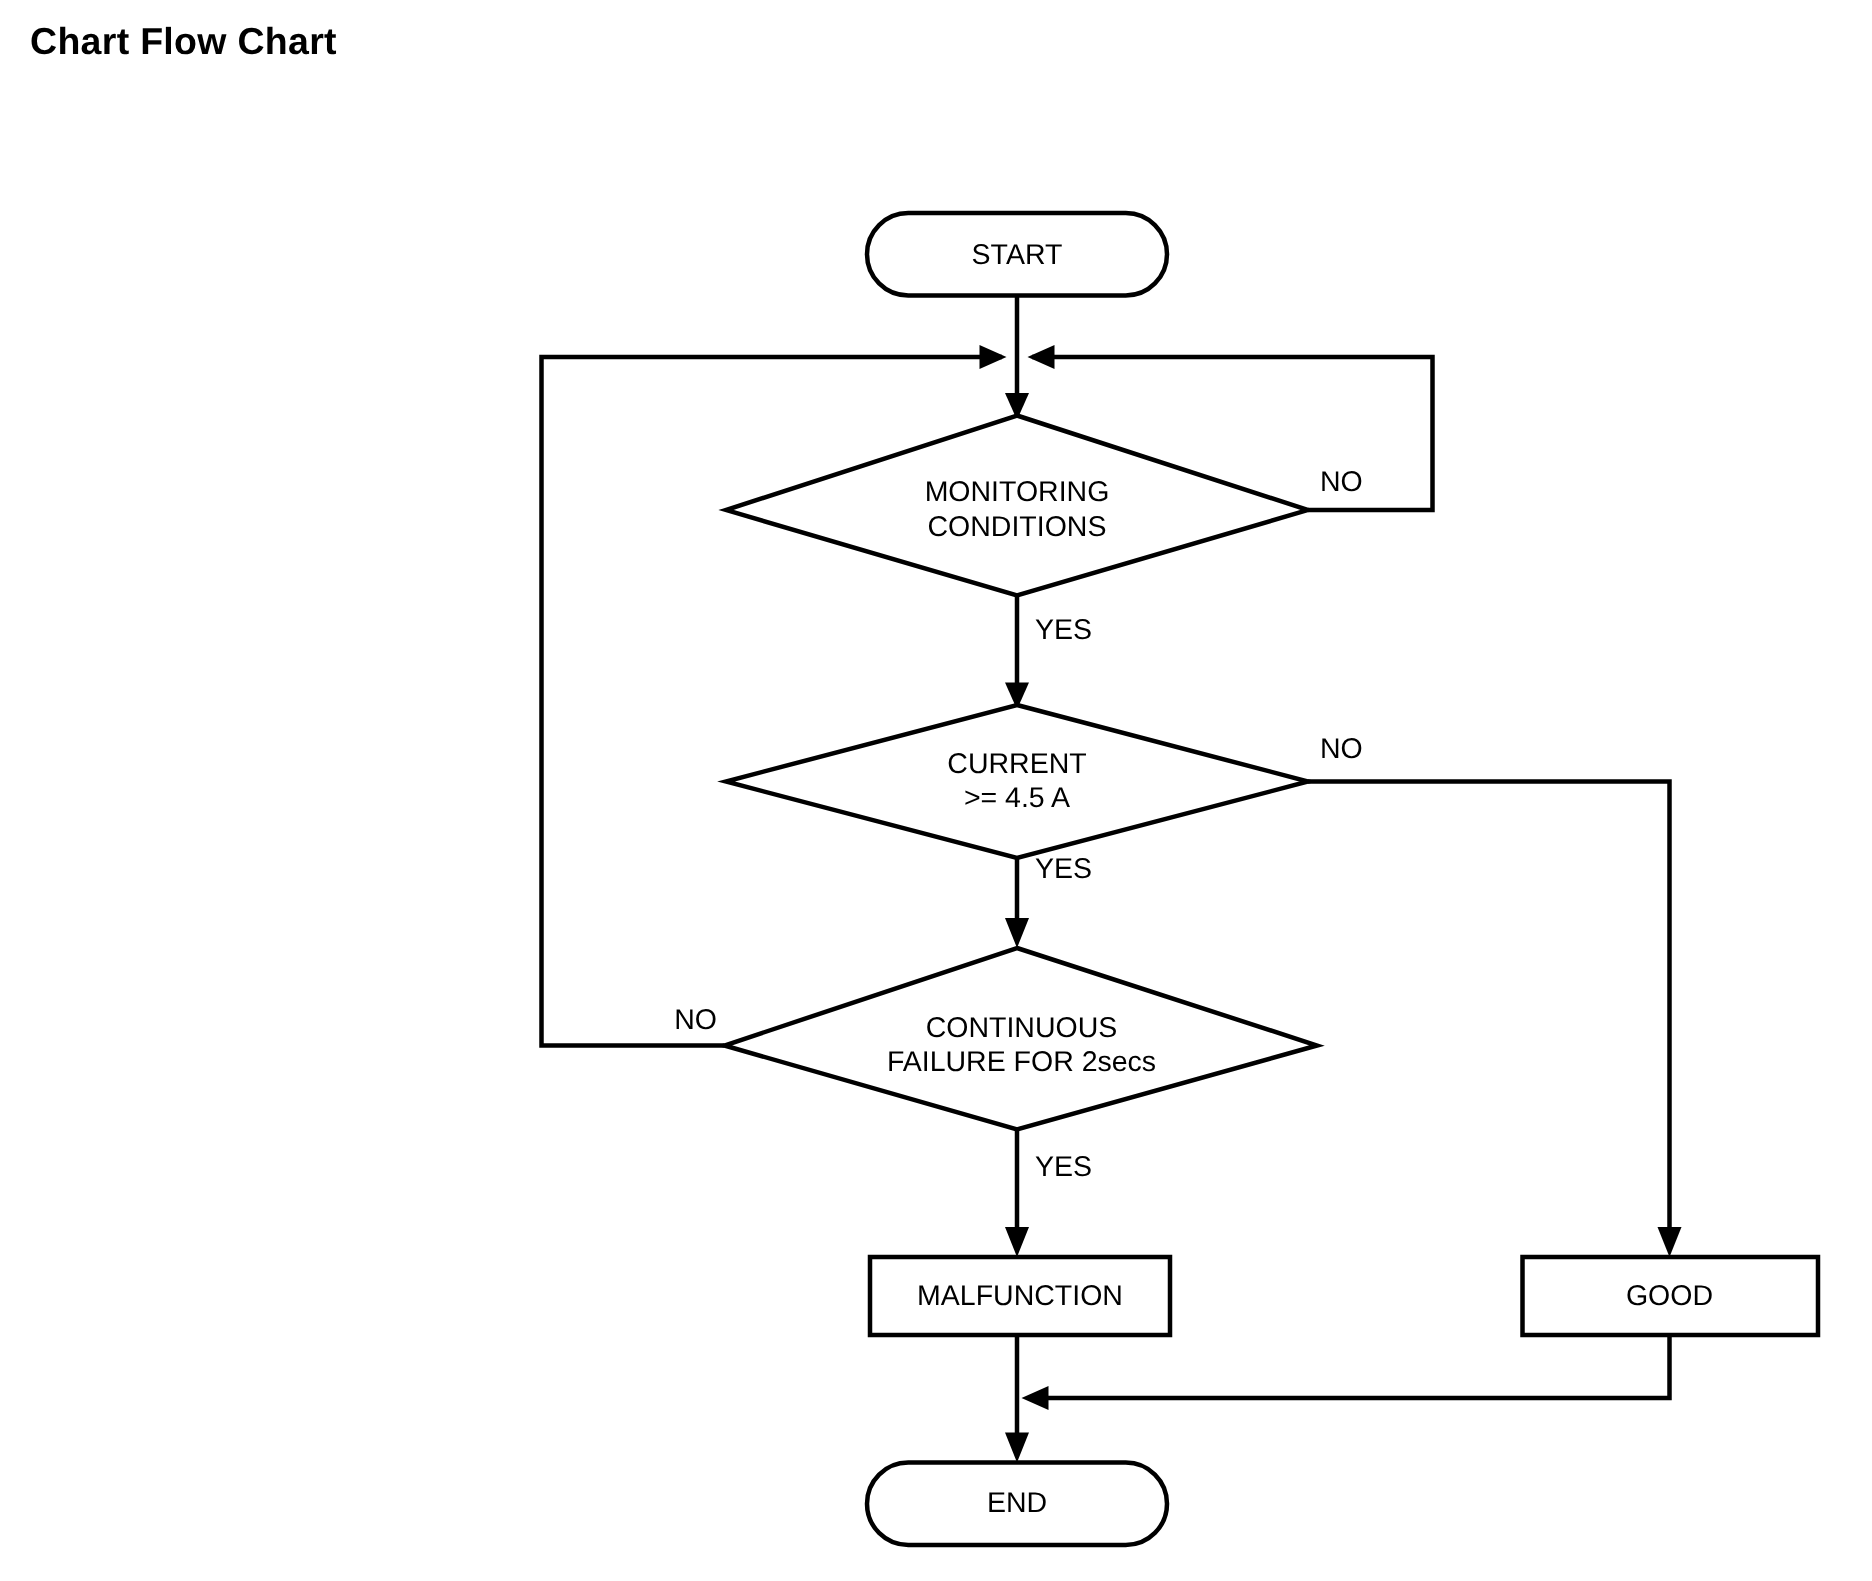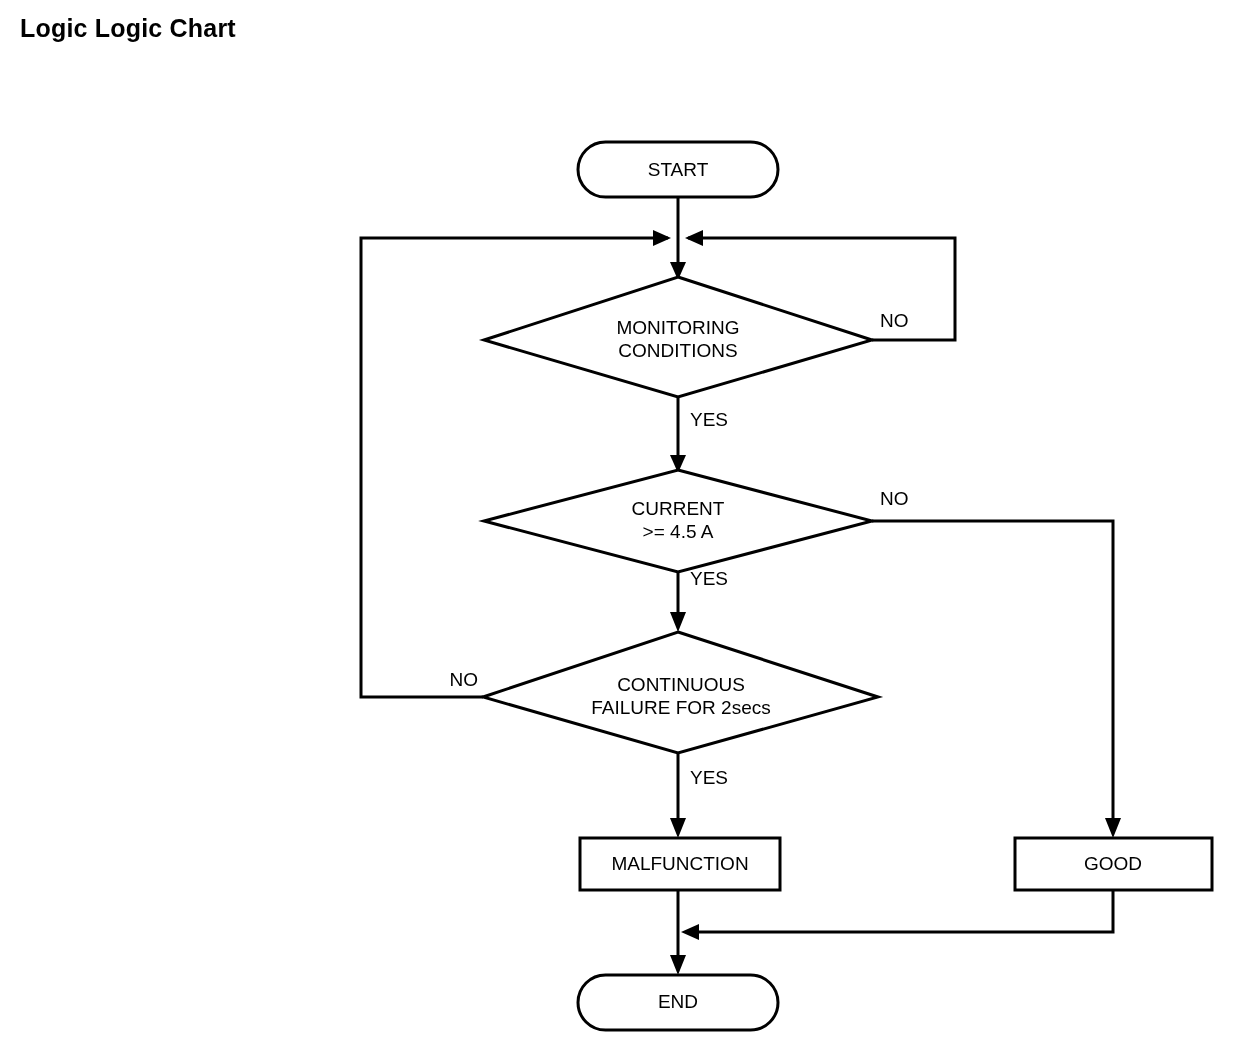--- a/index.html
+++ b/index.html
@@ -60,21 +60,21 @@
     font-size: 19px;
     fill: #000000;
     dominant-baseline: middle;
   }
   .edge-label.anchor-start { text-anchor: start; }
   .edge-label.anchor-end { text-anchor: end; }
 </style>
 </head>
 <body>
 
-<div id="page-title">Logic Logic Chart</div>
+<div id="page-title">Chart Flow Chart</div>
 
 <svg id="flow-canvas" viewBox="0 0 1248 1054" xmlns="http://www.w3.org/2000/svg">
 
   <path class="connector" d="M 678 197 L 678 277"></path>
   <polygon class="arrow-head" points="678,280 670,262 686,262"></polygon>
 
   <path class="connector" d="M 483 697 L 361 697 L 361 238 L 668 238"></path>
   <polygon class="arrow-head" points="671,238 653,230 653,246"></polygon>
 
   <path class="connector" d="M 872 340 L 955 340 L 955 238 L 688 238"></path>

